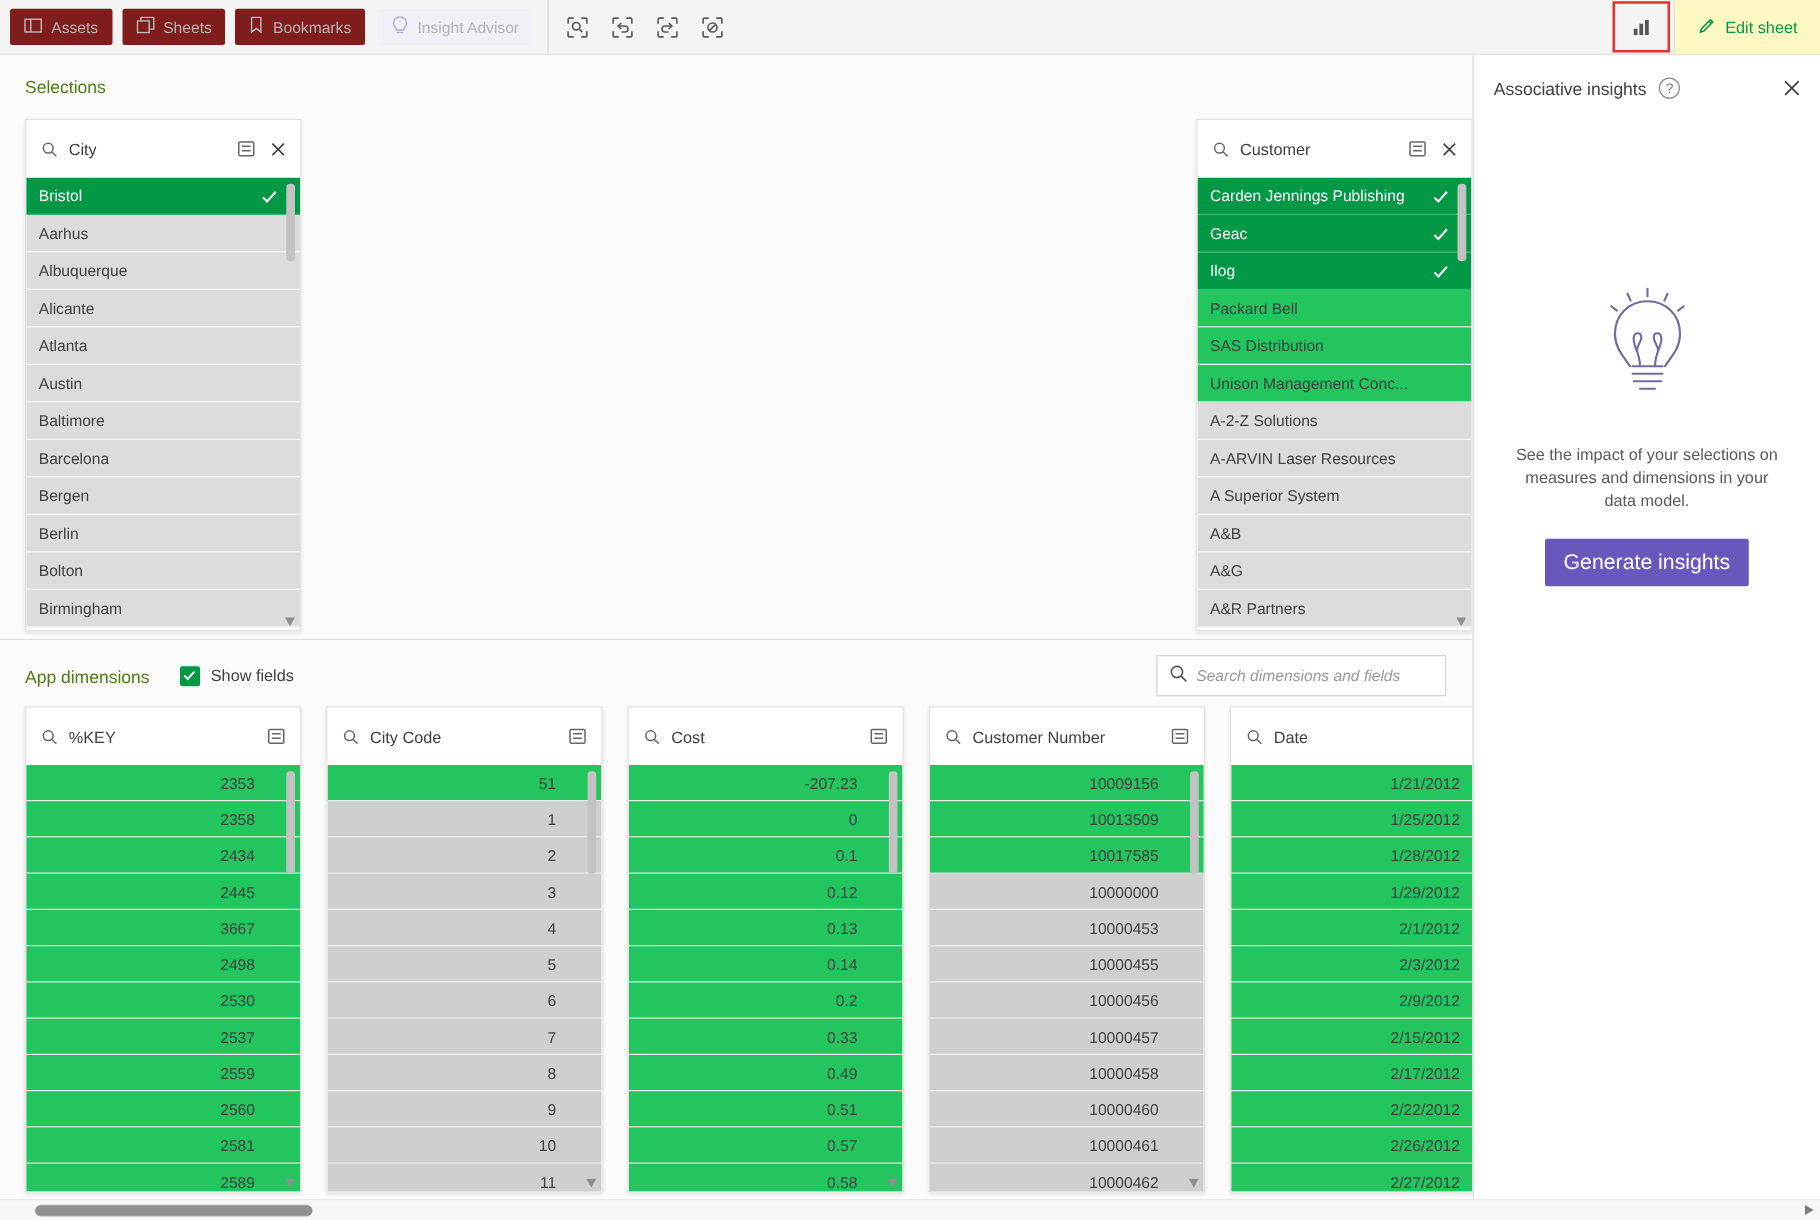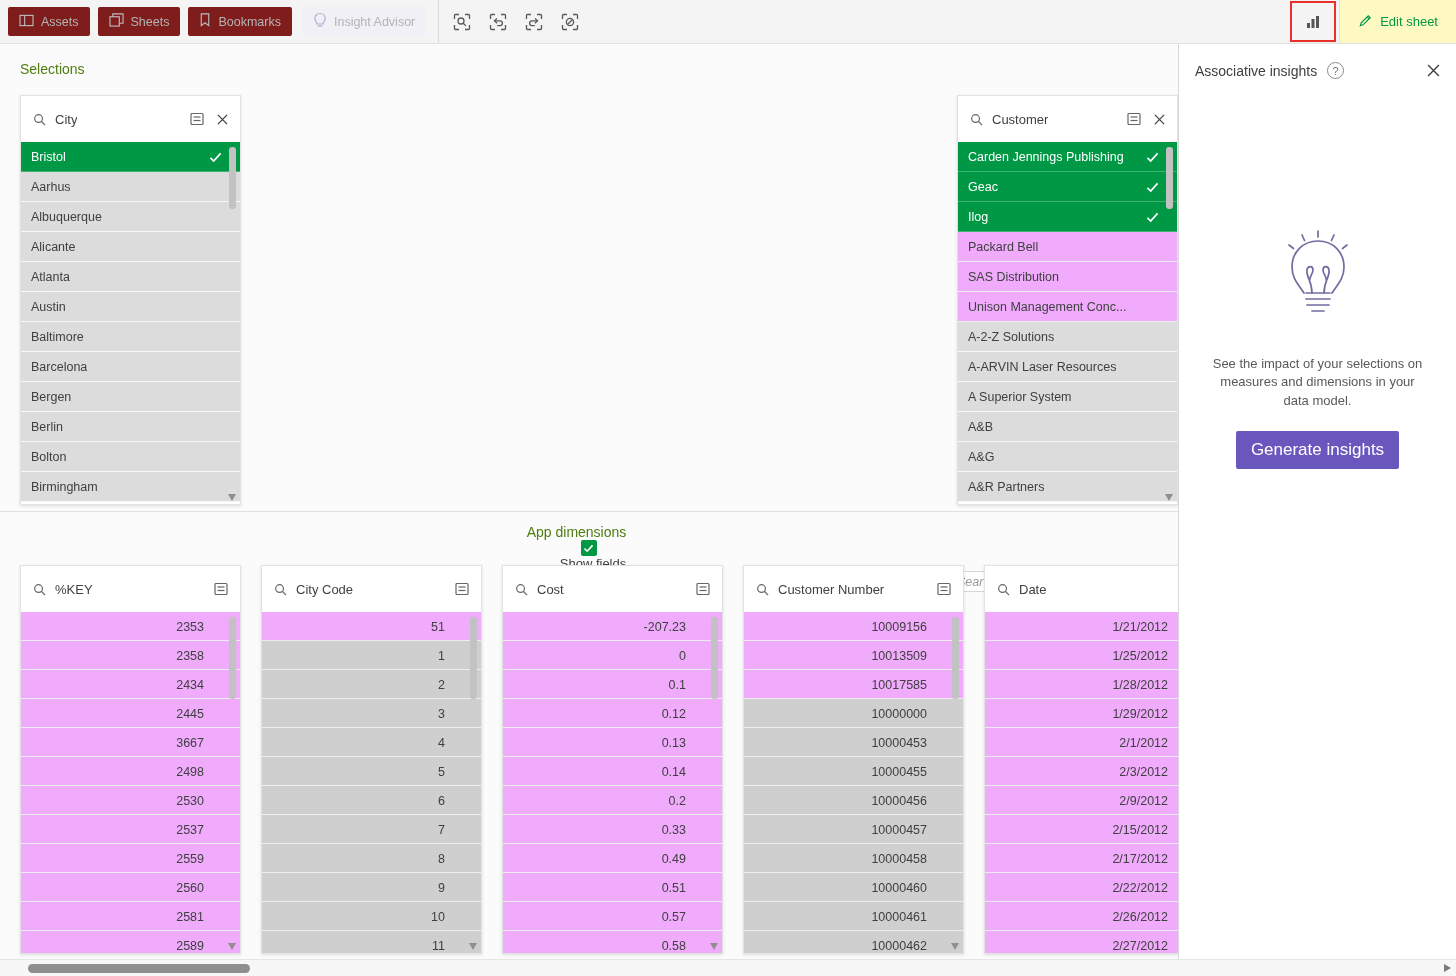--- a/index.html
+++ b/index.html
@@ -44,39 +44,39 @@
   .card-title { font-size:13px; color:#404040; white-space:nowrap; overflow:hidden; }
   .hdr-right { margin-left:auto; display:flex; align-items:center; gap:13px; }
   .icon-btn { background:none; border:none; padding:0; display:flex;
     align-items:center; justify-content:center; }
   .card-body { position:relative; height:calc(100% - 46px); overflow:hidden; }
 
   .row { height:30px; display:flex; align-items:center; padding:0 18px 0 10px;
     font-size:12.5px; color:#404040; }
   .dim-card .row { height:29px; justify-content:flex-end; padding:0 36px 0 10px; }
   .row.selected { background:#009845; color:#fff; box-shadow:inset 0 -1px 0 rgba(255,255,255,.25); }
-  .row.possible { background:#f0abfc; box-shadow:inset 0 -1px 0 #ececec; }
+  .row.possible { background:#22c55e; box-shadow:inset 0 -1px 0 #ececec; }
   .row.alternative { background:#dcdcdc; box-shadow:inset 0 -1px 0 #f7f7f7; }
   .row.excluded { background:#cfcfcf; box-shadow:inset 0 -1px 0 #efefef; }
   .row .check { display:none; margin-left:auto; flex:none; }
   .row.selected .check { display:flex; }
   .row-label { white-space:nowrap; overflow:hidden; text-overflow:ellipsis; }
 
   .vscroll { position:absolute; top:3px; right:3px; bottom:2px; width:9px; }
   .vthumb { position:absolute; top:2px; left:1px; width:7px; background:#c2c2c2; border-radius:3px; }
   .sel-card .vthumb { height:62px; }
   .dim-card .vthumb { height:82px; }
   .varrow { position:absolute; bottom:1px; left:0; width:0; height:0;
     border-left:4.5px solid transparent; border-right:4.5px solid transparent;
     border-top:7px solid #8f8f8f; }
 
   .hdivider { height:1px; background:#e0e0e0; margin-top:6px; }
 
   .dims-area { padding:12px 0 0 20px; }
-  .dims-header { display:flex; align-items:center; width:1137px; margin-bottom:8px; height:33px;flex-direction:column; }
+  .dims-header { display:flex; align-items:center; width:1137px; margin-bottom:8px; height:33px; }
   .dims-header .section-label { margin-right:24px; }
   .checkbox { width:16px; height:16px; background:#009845; border-radius:2px;
     display:flex; align-items:center; justify-content:center; flex:none; border:none; }
   .checkbox-label { margin-left:9px; font-size:13px; color:#404040; }
   .search-box { margin-left:auto; width:232px; height:33px; background:#fff;
     border:1px solid #d6d6d6; display:flex; align-items:center; padding:0 9px; gap:7px; }
   .search-box input { border:none; outline:none; flex:1; font-size:12.5px;
     font-family:inherit; background:transparent; color:#404040; min-width:0; }
   .search-box input::placeholder { color:#9a9a9a; font-style:italic; }
 

